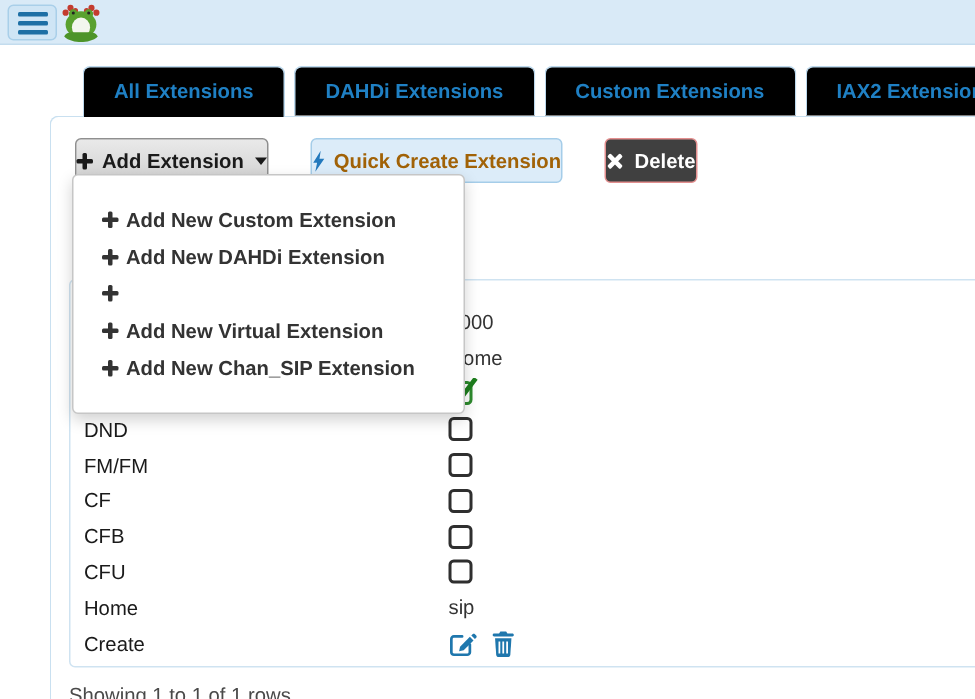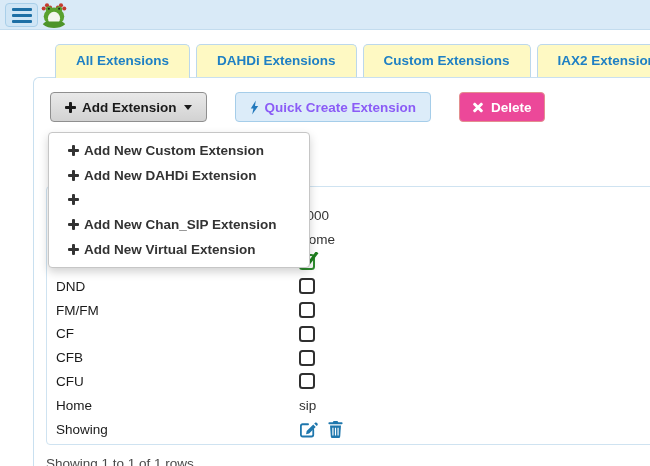--- a/index.html
+++ b/index.html
@@ -8,29 +8,29 @@
 
   
   .topbar{position:absolute;left:0;top:0;width:650px;height:30px;background:#d9eaf7;border-bottom:1px solid #c3dcee;}
   .hamburger{position:absolute;left:5px;top:3px;width:33px;height:24px;background:#cfe5f5;border:1px solid #a9cfe9;border-radius:4px;display:flex;flex-direction:column;justify-content:center;gap:3px;align-items:center;cursor:pointer;padding:0;}
   .hamburger .bar{width:20px;height:3px;background:#1d6fa5;border-radius:1px;}
   .logo{position:absolute;left:40px;top:1px;width:28px;height:28px;}
 
   
   .panel{position:absolute;left:33px;top:77px;width:625px;height:400px;border-left:1px solid #c9e0f0;border-top:1px solid #c9e0f0;border-radius:6px 0 0 0;background:#fff;z-index:0;}
   .tabs{position:absolute;left:55px;top:44px;display:flex;gap:6px;z-index:2;}
-  .tab{height:33px;line-height:31px;padding:0 20px;border:1px solid #bcd8ec;border-bottom:none;border-radius:5px 5px 0 0;background:#fef9c3;color:#1f80c4;font-weight:bold;font-size:13.5px;white-space:nowrap;cursor:pointer;}
+  .tab{height:33px;line-height:31px;padding:0 20px;border:1px solid #bcd8ec;border-bottom:none;border-radius:5px 5px 0 0;background:#000000;color:#1f80c4;font-weight:bold;font-size:13.5px;white-space:nowrap;cursor:pointer;}
   .tab.active{height:34px;z-index:3;position:relative;}
 
   
   .btnrow{position:absolute;left:50px;top:92px;display:flex;gap:28px;z-index:3;}
-  .btn{height:30px;display:inline-flex;align-items:center;border-radius:4px;font-size:13.5px;font-weight:bold;cursor:pointer;padding:0 14px;border:1px solid transparent;}
+  .btn{height:30px;display:inline-flex;align-items:center;border-radius:4px;font-size:13.5px;font-weight:bold;cursor:pointer;padding:0 0;border:1px solid transparent;}
   .btn-add{background:linear-gradient(#e9e9e9,#d2d2d2);border-color:#8f8f8f;color:#1a1a1a;}
-  .btn-quick{background:#dcecf9;border-color:#a5cde9;color:#8b5cf6;}
-  .btn-delete{background:#ec4899;border-color:#e38f8f;color:#fff;padding:0 12px;text-align:center;}
+  .btn-quick{background:#dcecf9;border-color:#a5cde9;color:#a16207;}
+  .btn-delete{background:#404040;border-color:#e38f8f;color:#fff;padding:0 0;text-align:center;}
   .plus-icon{position:relative;width:11px;height:11px;display:inline-block;margin-right:6px;flex:none;}
   .plus-icon::before{content:"";position:absolute;left:4px;top:0;width:3px;height:11px;background:currentColor;border-radius:1px;}
   .plus-icon::after{content:"";position:absolute;top:4px;left:0;width:11px;height:3px;background:currentColor;border-radius:1px;}
   .caret-icon{width:0;height:0;border-left:4px solid transparent;border-right:4px solid transparent;border-top:5px solid #1a1a1a;margin-left:7px;}
   .bolt-icon{margin-right:6px;display:inline-flex;}
   .x-icon{position:relative;width:12px;height:12px;display:inline-block;margin-right:7px;}
   .x-icon::before,.x-icon::after{content:"";position:absolute;left:0;top:4.5px;width:12px;height:3px;background:#fff;border-radius:1px;}
   .x-icon::before{transform:rotate(45deg);}
   .x-icon::after{transform:rotate(-45deg);}
 
@@ -39,21 +39,21 @@
   .trow{position:relative;height:23.8px;display:flex;align-items:center;}
   .tlabel{margin-left:9px;font-size:13.5px;font-weight:normal;color:#1a1a1a;}
   .tvalue{position:absolute;left:252px;top:50%;transform:translateY(-50%);font-size:13.5px;color:#333;display:flex;align-items:center;gap:10px;}
   .cb{position:relative;width:16px;height:16px;border:2px solid #2f2f2f;border-radius:3.5px;background:#fff;display:inline-block;cursor:pointer;}
   .cb .tick{display:none;position:absolute;left:1px;top:-4px;}
   .cb.checked{border-color:#2e8b2e;}
   .cb.checked .tick{display:block;}
   .action-btn{background:none;border:none;padding:0;cursor:pointer;display:inline-flex;}
 
   
-  .dropdown{position:absolute;left:48px;top:132px;width:262px;background:#fff;border:1px solid #c6c6c6;border-radius:4px;box-shadow:0 4px 10px rgba(0,0,0,0.18);z-index:10;padding:5px 0;}
+  .dropdown{position:absolute;left:48px;top:116px;width:262px;background:#fff;border:1px solid #c6c6c6;border-radius:4px;box-shadow:0 4px 10px rgba(0,0,0,0.18);z-index:10;padding:17px 0;}
   .menu-item{height:24.8px;display:flex;align-items:center;padding-left:19px;font-size:13.5px;font-weight:bold;color:#333;cursor:pointer;white-space:nowrap;}
   .menu-item .plus-icon{margin-right:5px;}
 
   .showing{position:absolute;left:46px;top:456px;font-size:13.5px;color:#494949;z-index:1;}
 </style>
 </head>
 <body>
 
 <div class="screen">
 
@@ -160,21 +160,21 @@
       <span class="tlabel">CFU</span>
       <span class="tvalue">
           <span class="cb"></span>
         </span>
     </div>
     <div class="trow">
       <span class="tlabel">Home</span>
       <span class="tvalue">sip</span>
     </div>
     <div class="trow">
-      <span class="tlabel">Showing</span>
+      <span class="tlabel">Create</span>
       <span class="tvalue">
         <button class="action-btn">
           <svg width="19" height="19" viewBox="0 0 18 18">
             <path d="M13.5 9.7v4.8c0 .9-.8 1.6-1.7 1.6H3.4c-.9 0-1.6-.7-1.6-1.6V6.1c0-.9.7-1.6 1.6-1.6h5.2" fill="none" stroke="#1f77ad" stroke-width="1.7" stroke-linecap="round"></path>
             <path d="M7.3 11l-.6 2.9 2.9-.6 6.2-6.2-2.3-2.3L7.3 11z" fill="#1f77ad"></path>
             <path d="M14.4 3.9l2.3 2.3.8-.8c.4-.4.4-1.1 0-1.5l-.8-.8c-.4-.4-1.1-.4-1.5 0l-.8.8z" fill="#1f77ad"></path>
           </svg>
         </button>
         <button class="action-btn">
           <svg width="15" height="18" viewBox="0 0 14 16">
@@ -198,23 +198,23 @@
     </div>
     <div class="menu-item">
       <span class="plus-icon"></span>
       <span>Add New DAHDi Extension</span>
     </div>
     <div class="menu-item">
       <span class="plus-icon"></span>
     </div>
     <div class="menu-item">
       <span class="plus-icon"></span>
+      <span>Add New Virtual Extension</span>
+    </div>
+    <div class="menu-item">
+      <span class="plus-icon"></span>
       <span>Add New Chan_SIP Extension</span>
     </div>
-    <div class="menu-item">
-      <span class="plus-icon"></span>
-      <span>Add New Virtual Extension</span>
-    </div>
   </div>
 
   <div class="showing">Showing 1 to 1 of 1 rows</div>
 
 </div>
 
 </body></html>

